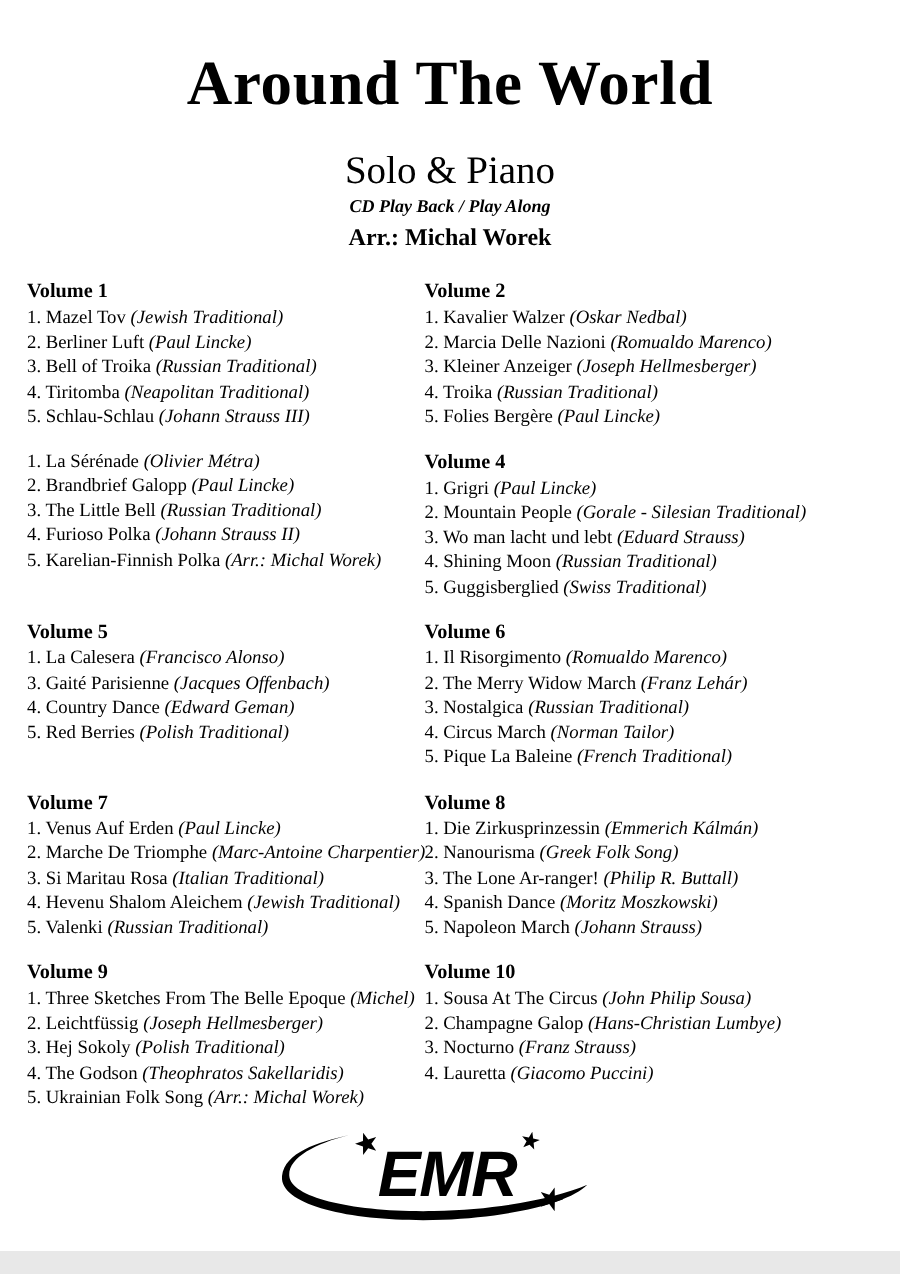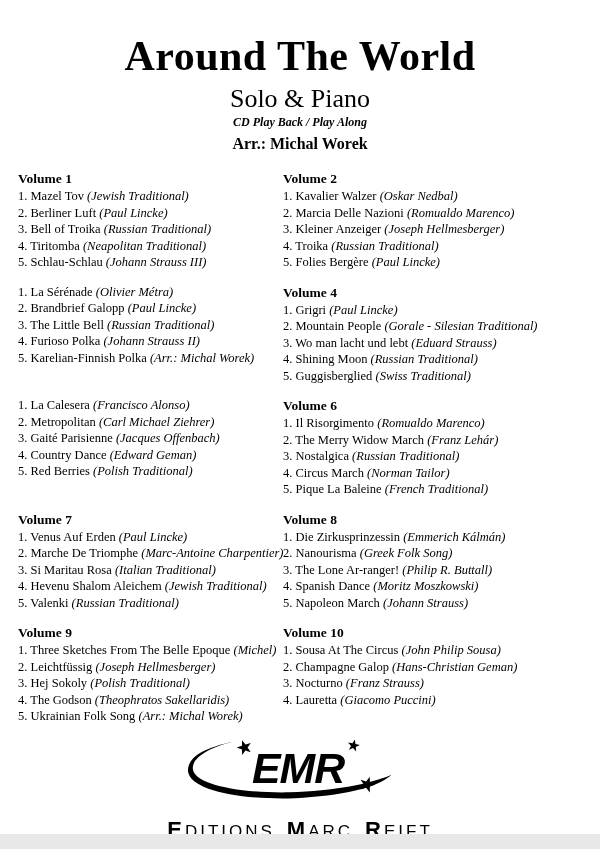--- a/index.html
+++ b/index.html
@@ -17,21 +17,21 @@
   }
   
   .title-block { text-align: center; padding-top: 34px; }
   .main-title {
     margin: 0;
     font-size: 42px;
     font-weight: 700;
     line-height: 1.05;
     letter-spacing: 0.5px;
   }
-  .subtitle { font-size: 26px; margin-top: 7px; line-height: 1.05; }
+  .subtitle { font-size: 26px; margin-top: 22px; line-height: 1.05; }
   .format-note { font-size: 12px; font-weight: 700; font-style: italic; margin-top: 3px; }
   .arranger { font-size: 16px; font-weight: 700; margin-top: 5px; }
   
   .volumes {
     margin-top: 17px;
     padding-left: 18px;
     padding-right: 18px;
     display: grid;
     grid-template-columns: 265px 1fr;
     column-gap: 0;
@@ -102,22 +102,22 @@
       </section>
       <section class="volume">
         <h2 class="volume-title">Volume 4</h2>
         <div class="track"><span class="track-name">1. Grigri </span> <span class="track-composer">(Paul Lincke)</span></div>
         <div class="track"><span class="track-name">2. Mountain People </span> <span class="track-composer">(Gorale - Silesian Traditional)</span></div>
         <div class="track"><span class="track-name">3. Wo man lacht und lebt </span> <span class="track-composer">(Eduard Strauss)</span></div>
         <div class="track"><span class="track-name">4. Shining Moon </span> <span class="track-composer">(Russian Traditional)</span></div>
         <div class="track"><span class="track-name">5. Guggisberglied </span> <span class="track-composer">(Swiss Traditional)</span></div>
       </section>
       <section class="volume">
+        <h2 class="volume-title">Volume 5</h2>
         <div class="track"><span class="track-name">1. La Calesera </span> <span class="track-composer">(Francisco Alonso)</span></div>
-        <div class="track"><span class="track-name">2. Metropolitan </span> <span class="track-composer">(Carl Michael Ziehrer)</span></div>
         <div class="track"><span class="track-name">3. Gaité Parisienne </span> <span class="track-composer">(Jacques Offenbach)</span></div>
         <div class="track"><span class="track-name">4. Country Dance </span> <span class="track-composer">(Edward Geman)</span></div>
         <div class="track"><span class="track-name">5. Red Berries </span> <span class="track-composer">(Polish Traditional)</span></div>
       </section>
       <section class="volume">
         <h2 class="volume-title">Volume 6</h2>
         <div class="track"><span class="track-name">1. Il Risorgimento </span> <span class="track-composer">(Romualdo Marenco)</span></div>
         <div class="track"><span class="track-name">2. The Merry Widow March </span> <span class="track-composer">(Franz Lehár)</span></div>
         <div class="track"><span class="track-name">3. Nostalgica </span> <span class="track-composer">(Russian Traditional)</span></div>
         <div class="track"><span class="track-name">4. Circus March </span> <span class="track-composer">(Norman Tailor)</span></div>
@@ -143,21 +143,21 @@
         <h2 class="volume-title">Volume 9</h2>
         <div class="track"><span class="track-name">1. Three Sketches From The Belle Epoque </span> <span class="track-composer">(Michel)</span></div>
         <div class="track"><span class="track-name">2. Leichtfüssig </span> <span class="track-composer">(Joseph Hellmesberger)</span></div>
         <div class="track"><span class="track-name">3. Hej Sokoly </span> <span class="track-composer">(Polish Traditional)</span></div>
         <div class="track"><span class="track-name">4. The Godson </span> <span class="track-composer">(Theophratos Sakellaridis)</span></div>
         <div class="track"><span class="track-name">5. Ukrainian Folk Song </span> <span class="track-composer">(Arr.: Michal Worek)</span></div>
       </section>
       <section class="volume">
         <h2 class="volume-title">Volume 10</h2>
         <div class="track"><span class="track-name">1. Sousa At The Circus </span> <span class="track-composer">(John Philip Sousa)</span></div>
-        <div class="track"><span class="track-name">2. Champagne Galop </span> <span class="track-composer">(Hans-Christian Geman)</span></div>
+        <div class="track"><span class="track-name">2. Champagne Galop </span> <span class="track-composer">(Hans-Christian Lumbye)</span></div>
         <div class="track"><span class="track-name">3. Nocturno </span> <span class="track-composer">(Franz Strauss)</span></div>
         <div class="track"><span class="track-name">4. Lauretta </span> <span class="track-composer">(Giacomo Puccini)</span></div>
       </section>
     </main>
 
   <footer class="footer">
     <svg class="emr-logo" width="224" height="62" viewBox="0 0 230 62" aria-hidden="true">
 
       <path fill="#000000" d="
         M 46 3

